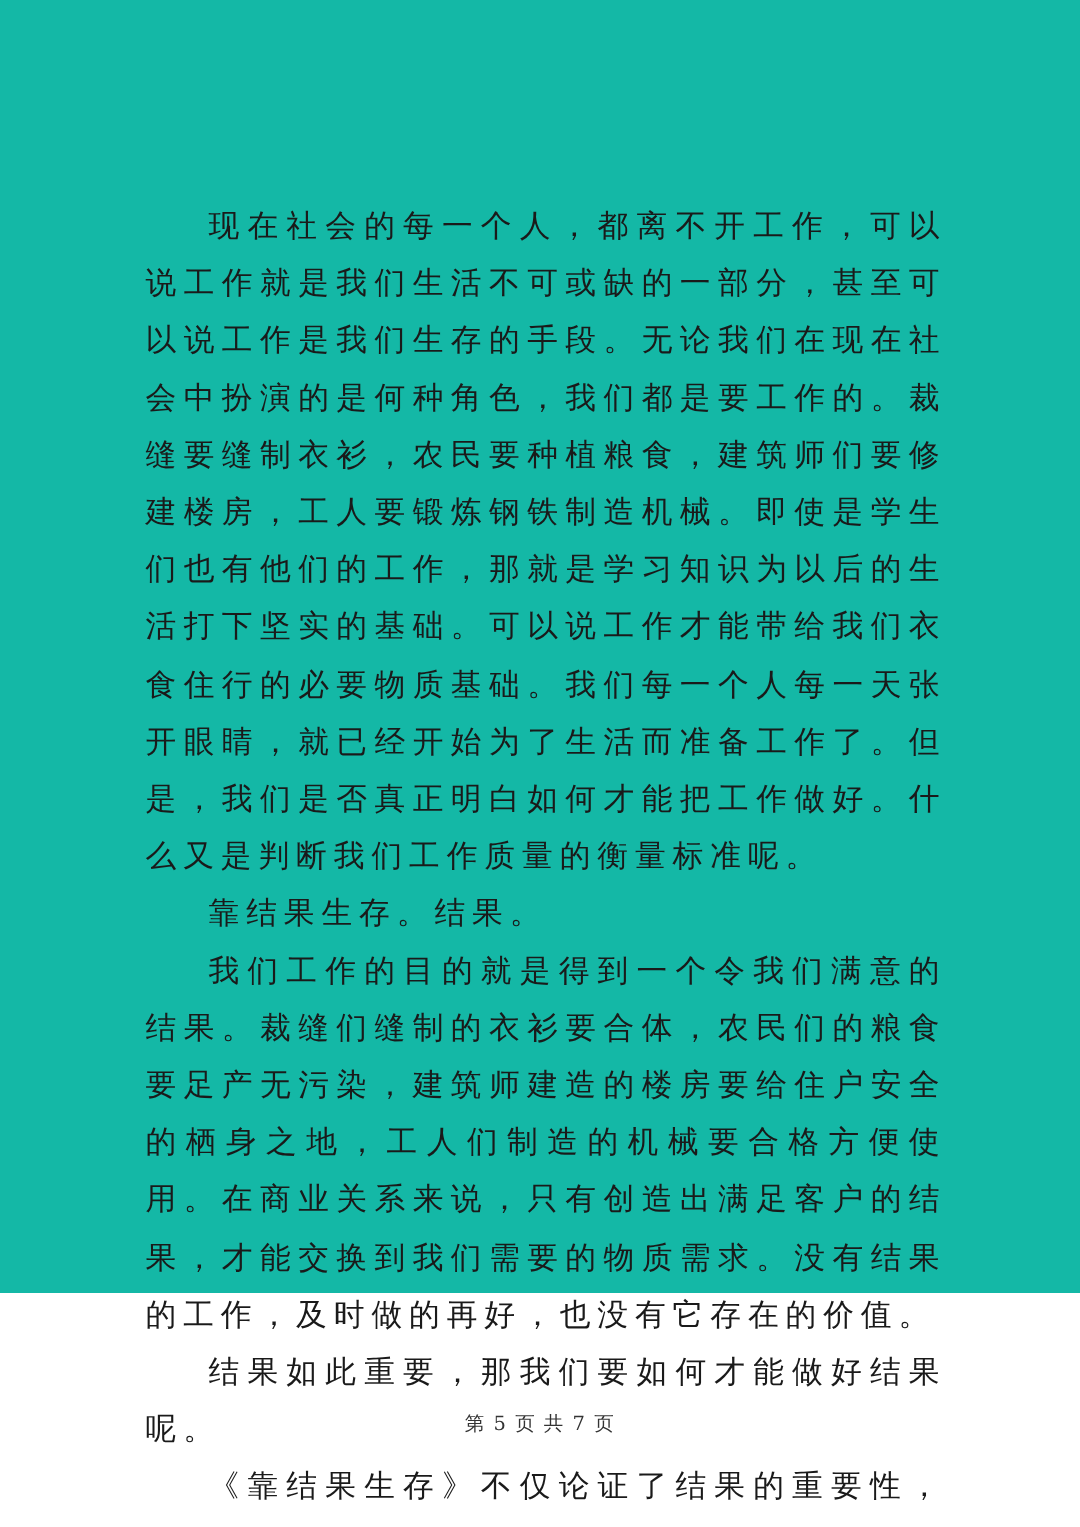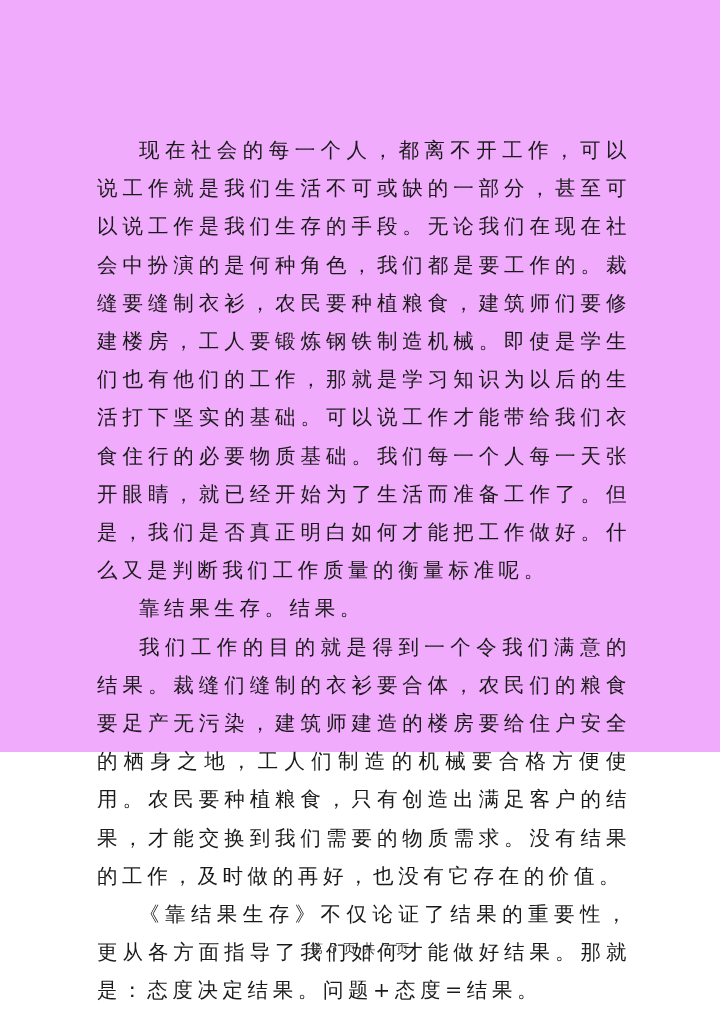--- a/index.html
+++ b/index.html
@@ -12,22 +12,22 @@
       height: 1018px;
       position: relative;
       overflow: hidden;
       font-family: "DejaVu Serif", "Liberation Serif", serif;
       color: #1a1a1a;
     }
     .page {
       position: absolute;
       left: 0; top: 0;
       width: 720px;
-      height: 752px;
-      background: #f0abfc;
+      height: 862px;
+      background: #14b8a6;
     }
     .body-text {
       position: absolute;
       left: 97px;
       top: 131px;
       width: 534px;
     }
     .para {
       margin: 0;
       font-size: 20.5px;
@@ -51,18 +51,19 @@
       letter-spacing: 1px;
     }
   </style>
 </head>
 <body>
 
 <div class="page">
   <div class="body-text">
     <p class="para indent">现在社会的每一个人，都离不开工作，可以说工作就是我们生活不可或缺的一部分，甚至可以说工作是我们生存的手段。无论我们在现在社会中扮演的是何种角色，我们都是要工作的。裁缝要缝制衣衫，农民要种植粮食，建筑师们要修建楼房，工人要锻炼钢铁制造机械。即使是学生们也有他们的工作，那就是学习知识为以后的生活打下坚实的基础。可以说工作才能带给我们衣食住行的必要物质基础。我们每一个人每一天张开眼睛，就已经开始为了生活而准备工作了。但是，我们是否真正明白如何才能把工作做好。什么又是判断我们工作质量的衡量标准呢。</p>
     <p class="para indent">靠结果生存。结果。</p>
-    <p class="para indent">我们工作的目的就是得到一个令我们满意的结果。裁缝们缝制的衣衫要合体，农民们的粮食要足产无污染，建筑师建造的楼房要给住户安全的栖身之地，工人们制造的机械要合格方便使用。农民要种植粮食，只有创造出满足客户的结果，才能交换到我们需要的物质需求。没有结果的工作，及时做的再好，也没有它存在的价值。</p>
+    <p class="para indent">我们工作的目的就是得到一个令我们满意的结果。裁缝们缝制的衣衫要合体，农民们的粮食要足产无污染，建筑师建造的楼房要给住户安全的栖身之地，工人们制造的机械要合格方便使用。在商业关系来说，只有创造出满足客户的结果，才能交换到我们需要的物质需求。没有结果的工作，及时做的再好，也没有它存在的价值。</p>
+    <p class="para indent">结果如此重要，那我们要如何才能做好结果呢。</p>
     <p class="para indent">《靠结果生存》不仅论证了结果的重要性，更从各方面指导了我们如何才能做好结果。那就是：态度决定结果。问题+态度=结果。</p>
 
   </div>
   <div class="footer">第 5 页  共 7 页</div>
 </div>
 
 </body></html>

